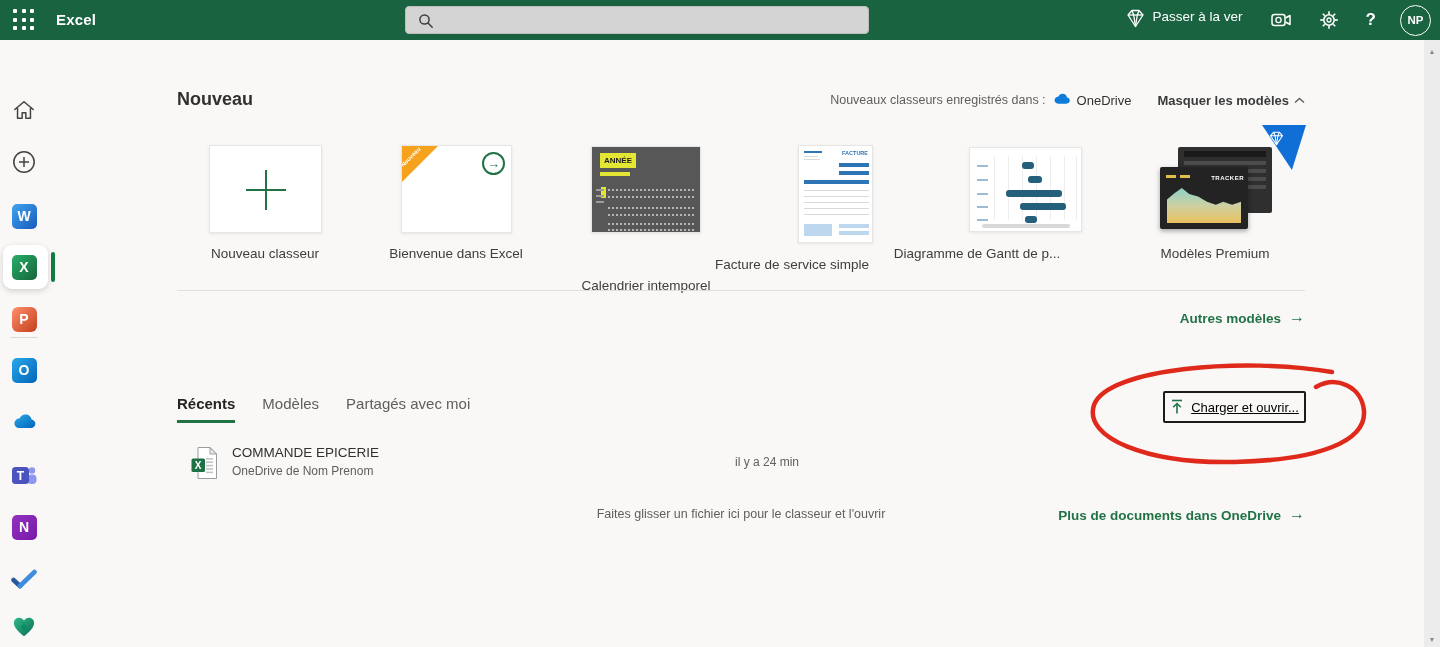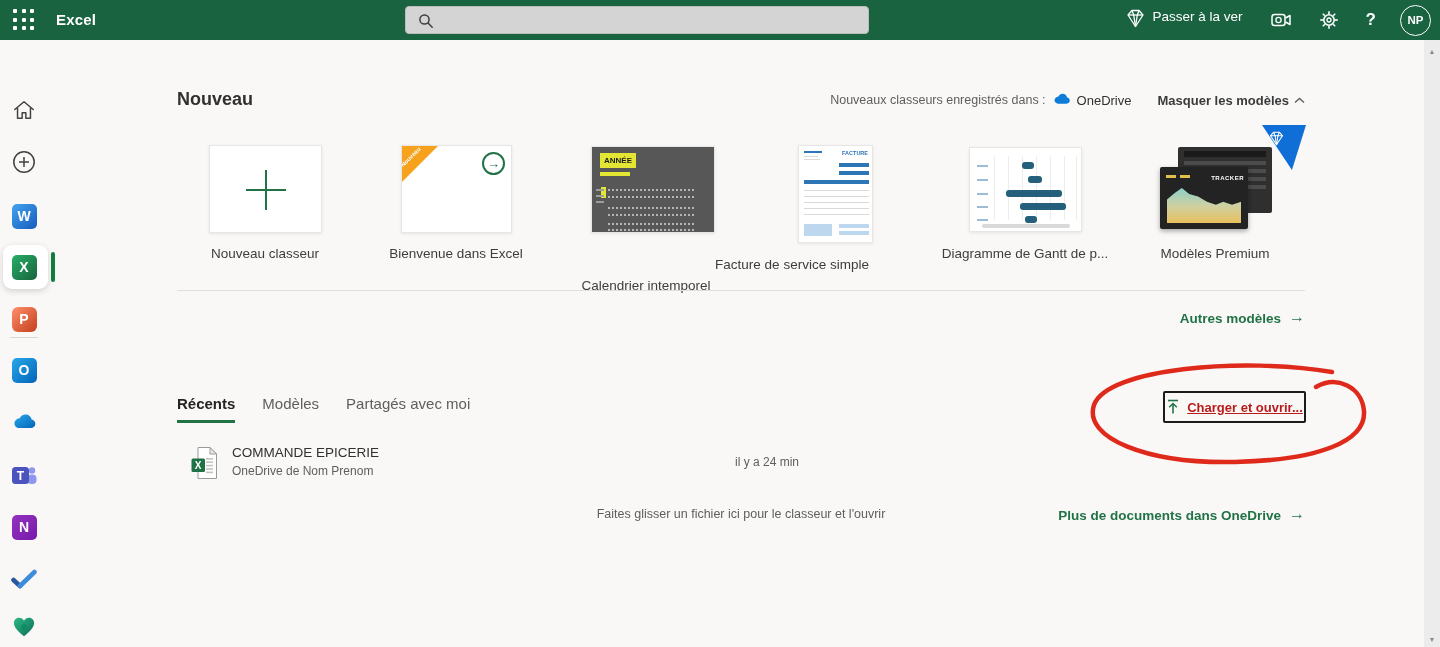--- a/index.html
+++ b/index.html
@@ -104,21 +104,21 @@
 
   
   .tabs { position:absolute; left:177px; top:395px; display:flex; gap:27px; }
   .tab { font-size:15px; color:#605e5c; padding-bottom:8px; cursor:pointer; }
   .tab.active { color:#252423; font-weight:bold; border-bottom:3px solid #217346; }
 
   
   .upload-btn { position:absolute; left:1163px; top:391px; width:143px; height:32px; border:2px solid #1b1b1b;
                 border-radius:2px; background:transparent; display:flex; align-items:center; justify-content:center;
                 gap:7px; cursor:pointer; z-index:2; }
-  .upload-btn span { color:#b91c1c; font-size:13px; font-weight:bold; text-decoration:underline; }
+  .upload-btn span { color:#000000; font-size:13px; font-weight:normal; text-decoration:underline; }
 
   
   .annot { position:absolute; left:1085px; top:360px; z-index:6; pointer-events:none; }
 
   
   .file-row { position:absolute; left:177px; top:440px; width:1128px; height:48px; cursor:pointer; }
   .file-name { position:absolute; left:55px; top:5px; font-size:13.5px; color:#323130; }
   .file-loc { position:absolute; left:55px; top:24px; font-size:12px; color:#605e5c; }
   .file-time { position:absolute; left:558px; top:15px; font-size:12px; color:#605e5c; }
   .drop-hint { position:absolute; left:177px; top:507px; width:1128px; text-align:center; font-size:12.5px; color:#605e5c; }
@@ -309,21 +309,21 @@
 <div class="card-thumb" style="left:401px;top:145px;width:111px;height:88px;">
   <div class="wlc-corner">
       <span>Nouveau</span>
     </div>
   <div class="wlc-circle">
       <span>→</span>
     </div>
 </div>
 <div class="card-label" style="left:456px;top:246px;">Bienvenue dans Excel</div>
 
-<div class="card-thumb cal" style="left:591px;top:146px;width:124px;height:87px;">
+<div class="card-thumb cal" style="left:591px;top:146px;width:110px;height:87px;">
   <div class="cal-annee">ANNÉE</div>
   <div class="cal-sub"></div>
   <div class="cal-mark"></div>
   <div class="cal-lbl" style="top:42px;"></div>
     <div class="cal-lbl" style="top:48px;"></div>
     <div class="cal-lbl" style="top:54px;"></div>
   <div class="cal-dots" style="top:42px;width:86px;"></div>
   <div class="cal-dots" style="top:49px;width:86px;"></div>
   <div class="cal-dots" style="top:60px;width:86px;"></div>
   <div class="cal-dots" style="top:67px;width:86px;"></div>
@@ -364,21 +364,21 @@
     <div class="g-lbl" style="top:45px;"></div>
   <div class="g-lbl" style="top:58px;"></div>
     <div class="g-lbl" style="top:71px;"></div>
   <div class="g-bar" style="left:52px;top:14px;width:12px;"></div>
   <div class="g-bar" style="left:58px;top:28px;width:14px;"></div>
   <div class="g-bar" style="left:36px;top:42px;width:56px;"></div>
   <div class="g-bar" style="left:50px;top:55px;width:46px;"></div>
   <div class="g-bar" style="left:55px;top:68px;width:12px;"></div>
   <div class="g-scroll"></div>
 </div>
-<div class="card-label" style="left:1025px;top:246px;text-align:center;">Diagramme de Gantt de p...</div>
+<div class="card-label" style="left:977px;top:246px;text-align:center;">Diagramme de Gantt de p...</div>
 
 <div class="prem-wrap">
   <div class="prem-back">
     <i style="top:4px;background:#1a1a1a;height:6px;"></i>
     <i style="top:14px;"></i>
       <i style="top:22px;"></i>
       <i style="top:30px;"></i>
       <i style="top:38px;"></i>
   </div>
   <div class="prem-front">

